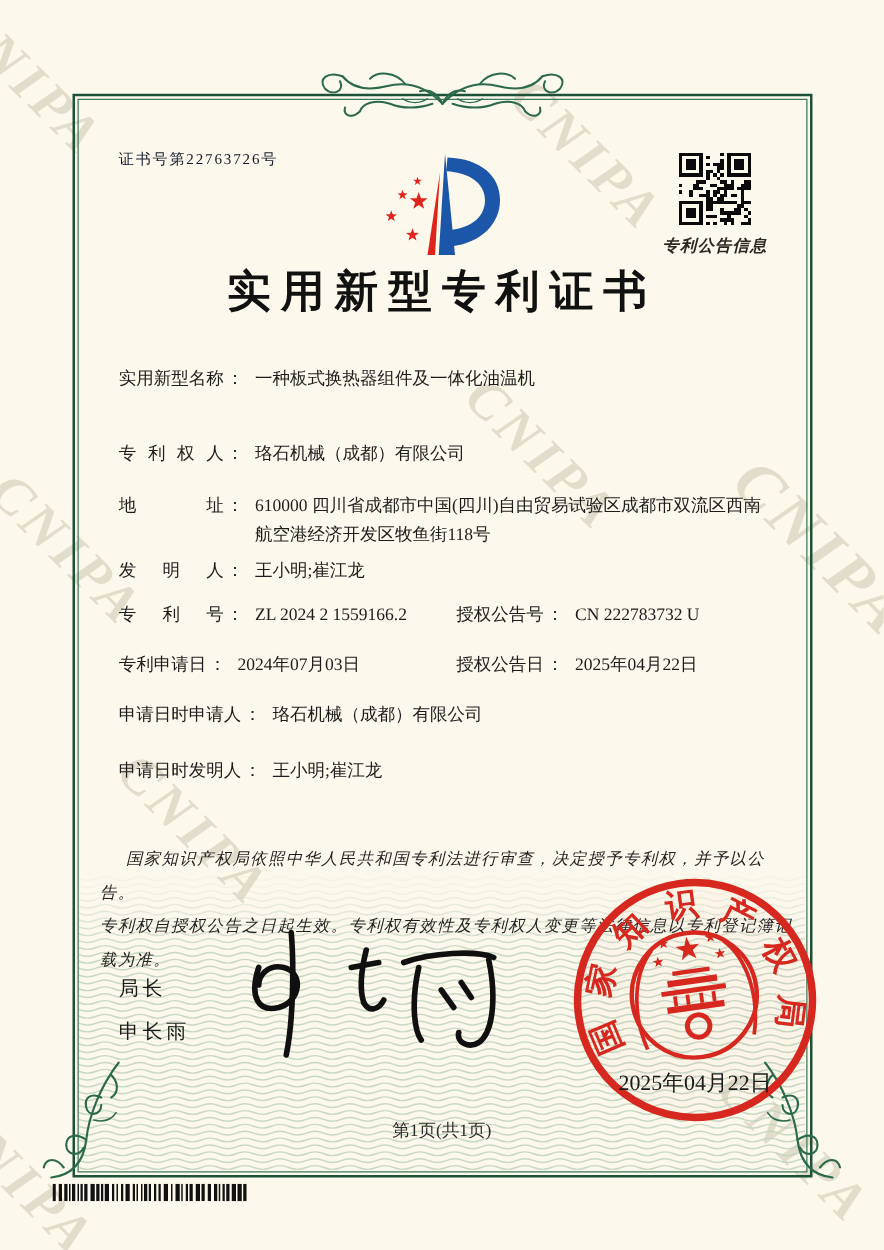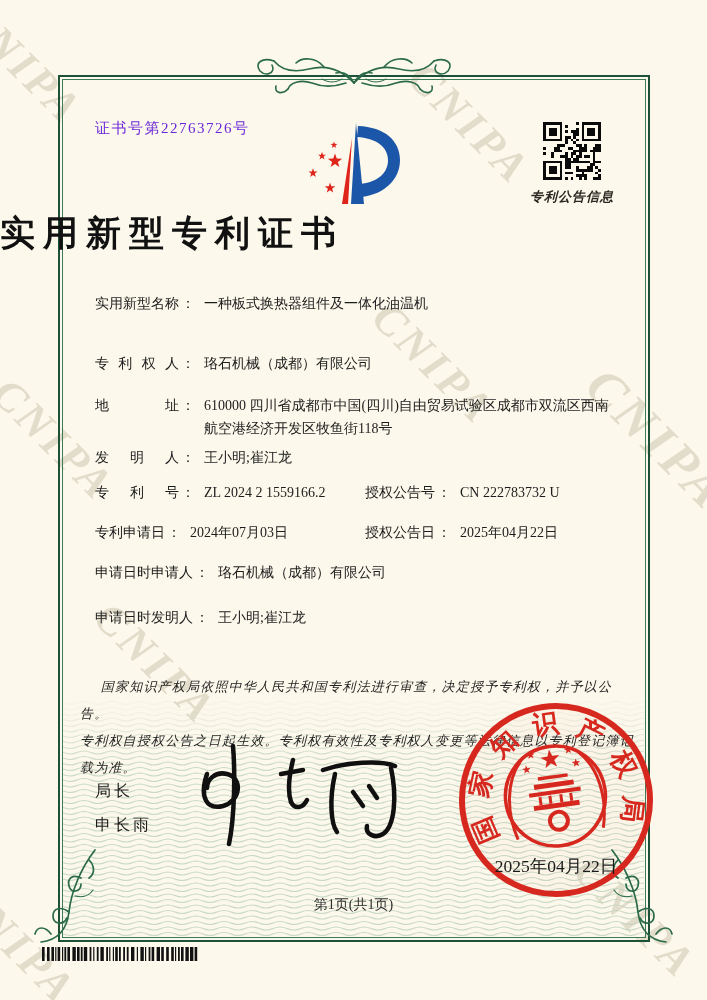--- a/index.html
+++ b/index.html
@@ -25,29 +25,29 @@
   .frame::after {
     content:""; position:absolute; left:2px; top:2px; right:2px; bottom:2px;
     border:1px solid #3d7a57;
   }
   .waves { position:absolute; left:63px; top:700px; width:581px; height:239px; }
   .orn-top { position:absolute; left:234px; top:53px; width:240px; height:46px; }
   .orn-corner { position:absolute; width:72px; height:96px; }
   .orn-l { left:31px; top:848px; }
   .orn-r { left:604px; top:848px; transform:scaleX(-1); }
 
-  .certno { position:absolute; left:95px; top:119px; font-size:15px; letter-spacing:1.5px; color:#6d28d9; }
+  .certno { position:absolute; left:95px; top:119px; font-size:12px; letter-spacing:1.5px; color:#0f172a; }
   .logo { position:absolute; left:300px; top:111px; width:105px; height:100px; }
   .qr { position:absolute; left:543px; top:122px; width:58px; height:58px; }
   .qr-caption {
     position:absolute; left:505px; top:188px; width:134px; text-align:center;
     font-size:13px; font-weight:bold; font-style:italic; color:#2b2722; letter-spacing:1px;
   }
   .title {
-    position:absolute; left:0; top:210px; width:707px; 
+    position:absolute; left:0; top:210px; width:707px; text-align:center;
     font-size:35px; font-weight:bold; letter-spacing:8px; color:#111;
   }
   .row { position:absolute; left:95px; width:545px; font-size:14px; line-height:23px; }
   .flabel { color:#1c1c1c; }
   .flabel.j { display:inline-block; width:84px; text-align:justify; text-align-last:justify; vertical-align:top; }
   .colon { margin-left:2px; }
   .fvalue { margin-left:9px; color:#1c1c1c;font-family:Liberation Serif, serif; }
   .row.addr { display:flex; }
   .row.addr .fvalue { width:418px; }
   .subcol { position:absolute; left:270px; top:0; white-space:nowrap; }

